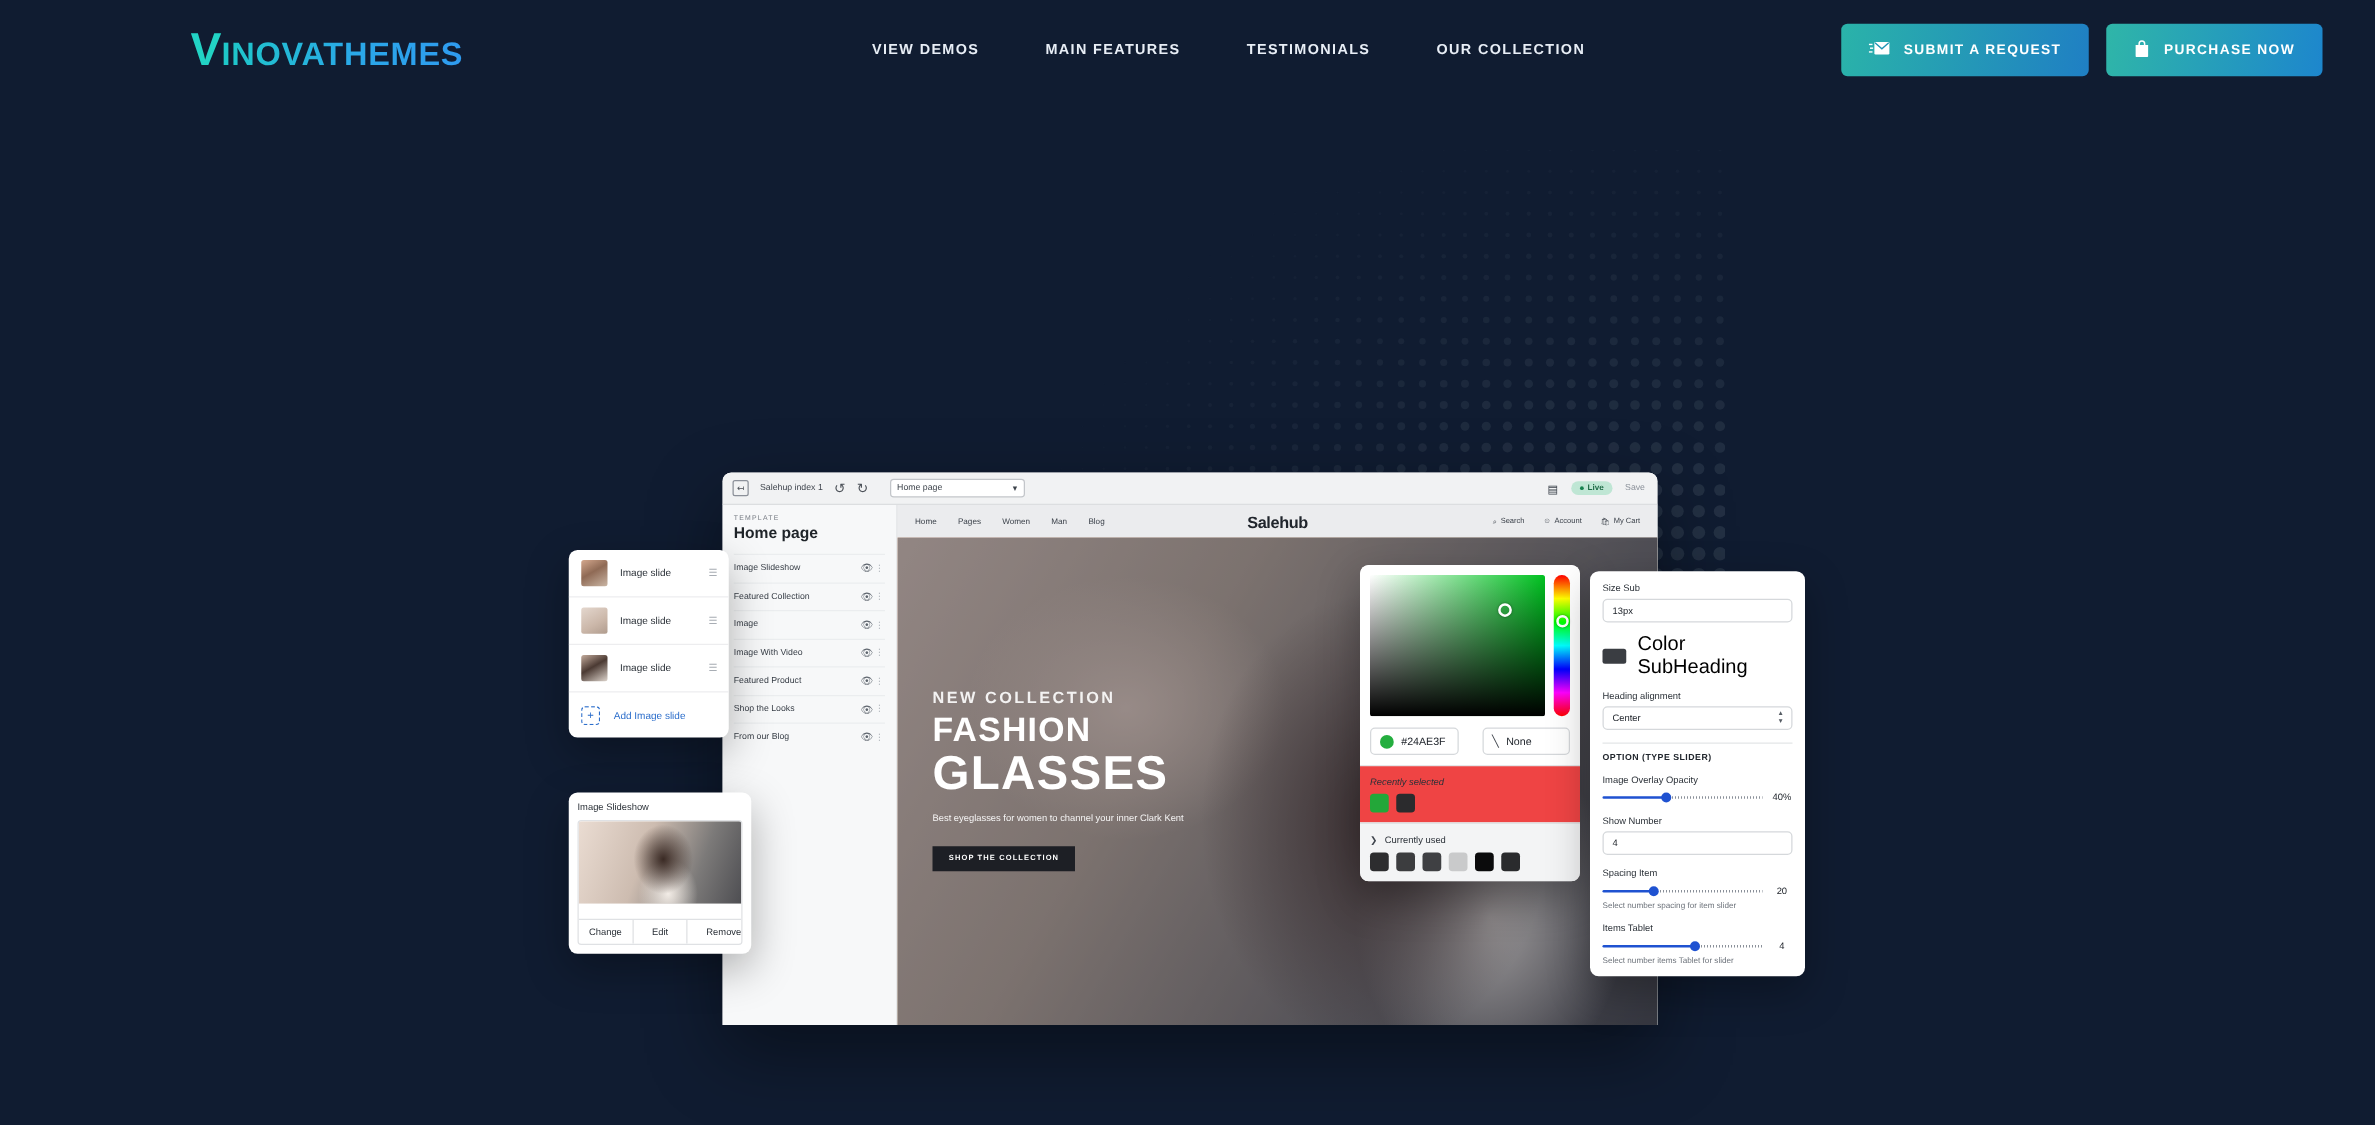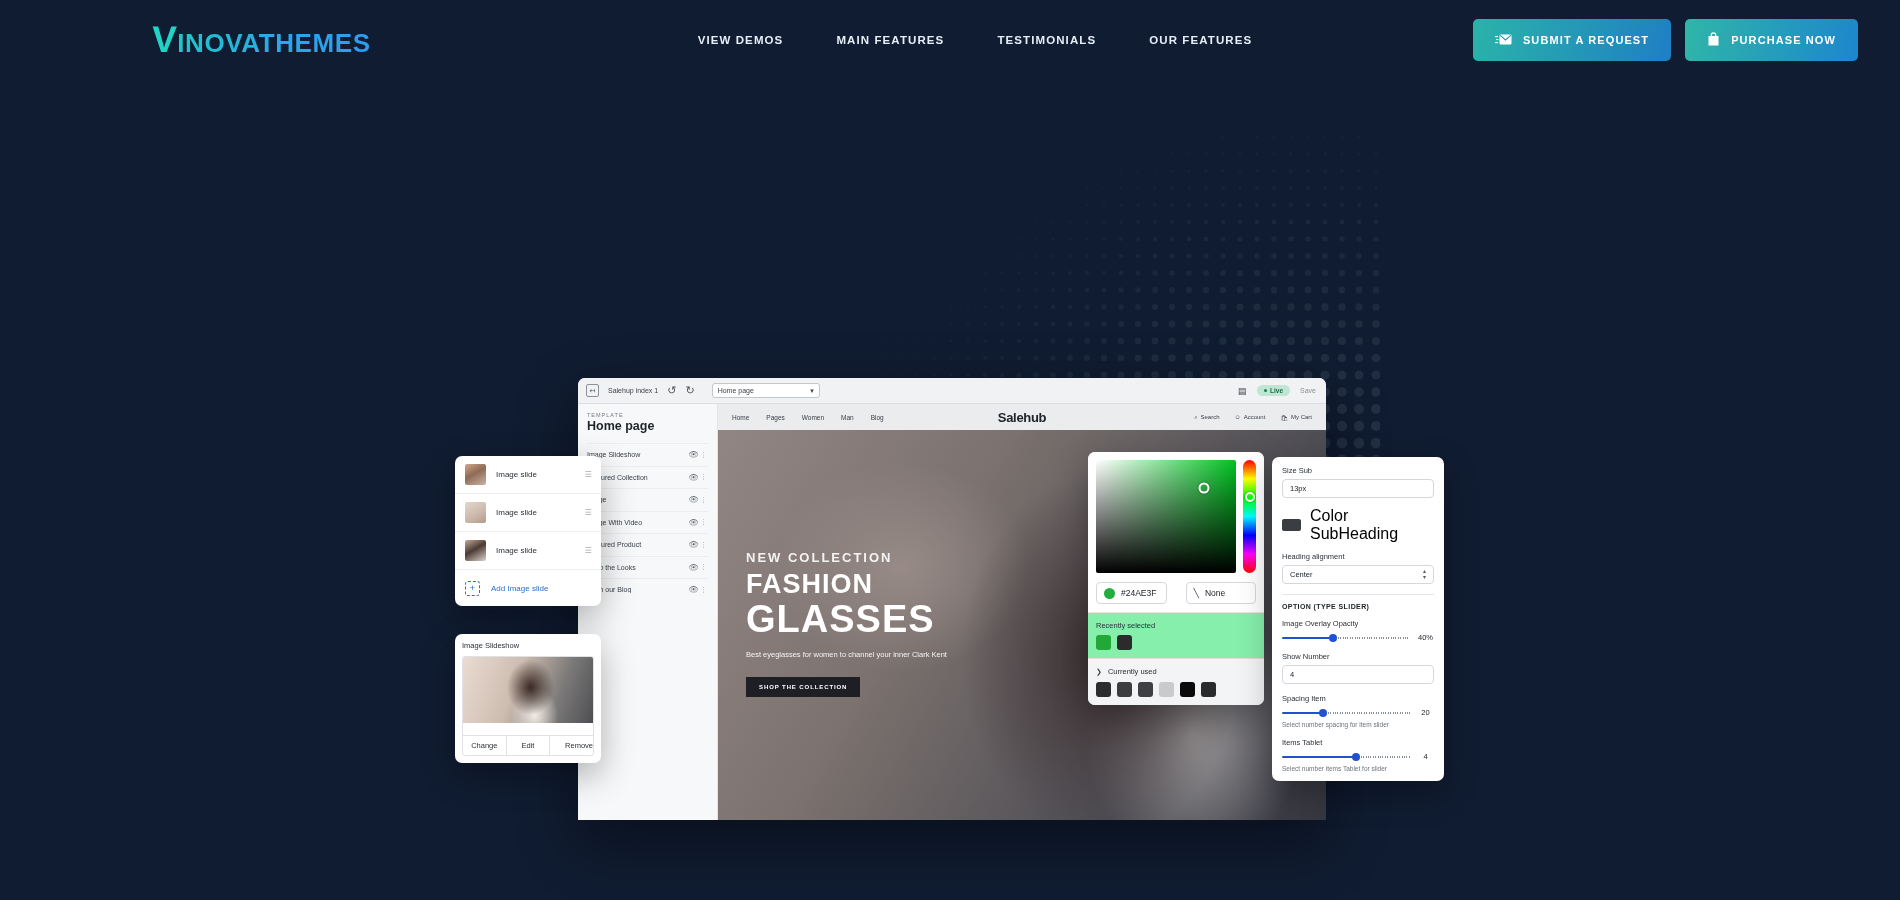--- a/index.html
+++ b/index.html
@@ -222,22 +222,22 @@
     margin-top: 18px;
     display: inline-flex; align-items: center; justify-content: center;
     background: #1d1f25; color: #fff;
     font-size: 6px; font-weight: bold; letter-spacing: .9px;
     padding: 7px 13px;
   }
 
   
   #slide-panel {
     position: absolute;
-    left: 455px; top: 456px;
-    width: 146px;
+    left: 455px; top: 440px;
+    width: 128px;
     background: #ffffff;
     border-radius: 7px;
     box-shadow: 0 12px 34px rgba(0,0,0,.30);
     overflow: hidden;
     z-index: 10;
   }
   .slide-row {
     height: 38px;
     display: flex; align-items: center;
     padding: 0 10px;
@@ -353,21 +353,21 @@
     flex: 1; height: 22px;
     border: 1px solid #d5d8db;
     border-radius: 4px;
     background: #fff;
     display: flex; align-items: center; gap: 6px;
     padding: 0 7px;
     font-size: 8.5px; color: #20252c; font-weight: 500;
   }
   .cp-swatch-circle { width: 11px; height: 11px; border-radius: 50%; background: #24AE3F; flex: none; }
   .cp-none-icon { font-size: 9px; color: #40464e; }
-  #cp-recent { background: #86efac; padding: 8px; border-top: 1px solid #e4e6e8; }
+  #cp-recent { background: #ef4444; padding: 8px; border-top: 1px solid #e4e6e8; font-style: italic; }
   #cp-recent .t { font-size: 7.5px; color: #2b3138; margin-bottom: 5px; }
   .sw-row { display: flex; gap: 6px; }
   .sw { width: 15px; height: 15px; border-radius: 3px; }
   #cp-current { background: #f3f4f5; padding: 8px; border-top: 1px solid #dcdee0; }
   #cp-current .t { font-size: 7.5px; color: #2b3138; display: flex; align-items: center; gap: 6px; margin-bottom: 6px; }
   #cp-current .chev { font-size: 7px; color: #40464e; }
 
   
   #settings-panel {
     position: absolute;
@@ -1151,21 +1151,21 @@
 
   <div id="logo">
     <span class="v">V</span>
     <span class="rest">INOVATHEMES</span>
   </div>
 
   <nav id="navlinks">
     <a href="#">VIEW DEMOS</a>
     <a href="#">MAIN FEATURES</a>
     <a href="#">TESTIMONIALS</a>
-    <a href="#">OUR FEATURES</a>
+    <a href="#">OUR COLLECTION</a>
   </nav>
 
   <div id="navbuttons">
     <button class="navbtn submit">
       <span>
         <svg width="17" height="13" viewBox="0 0 17 13" fill="none">
           <rect x="4.5" y="1.5" width="12" height="10" rx="1" fill="#fff"></rect>
           <path d="M5 2.2 L10.5 7 L16 2.2" stroke="#2095b5" stroke-width="1.1" fill="none"></path>
           <rect x="0" y="3" width="3" height="1.1" fill="#fff"></rect>
           <rect x="1" y="6" width="2.5" height="1.1" fill="#fff"></rect>

